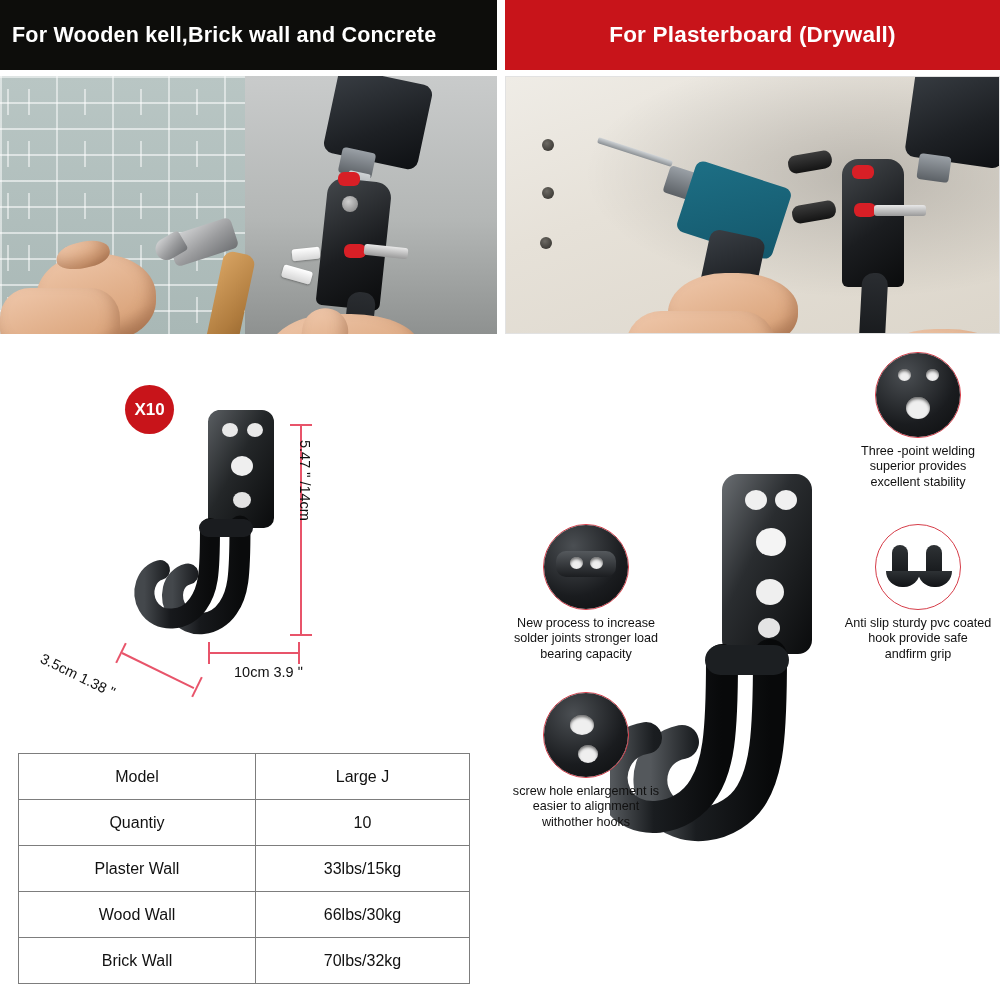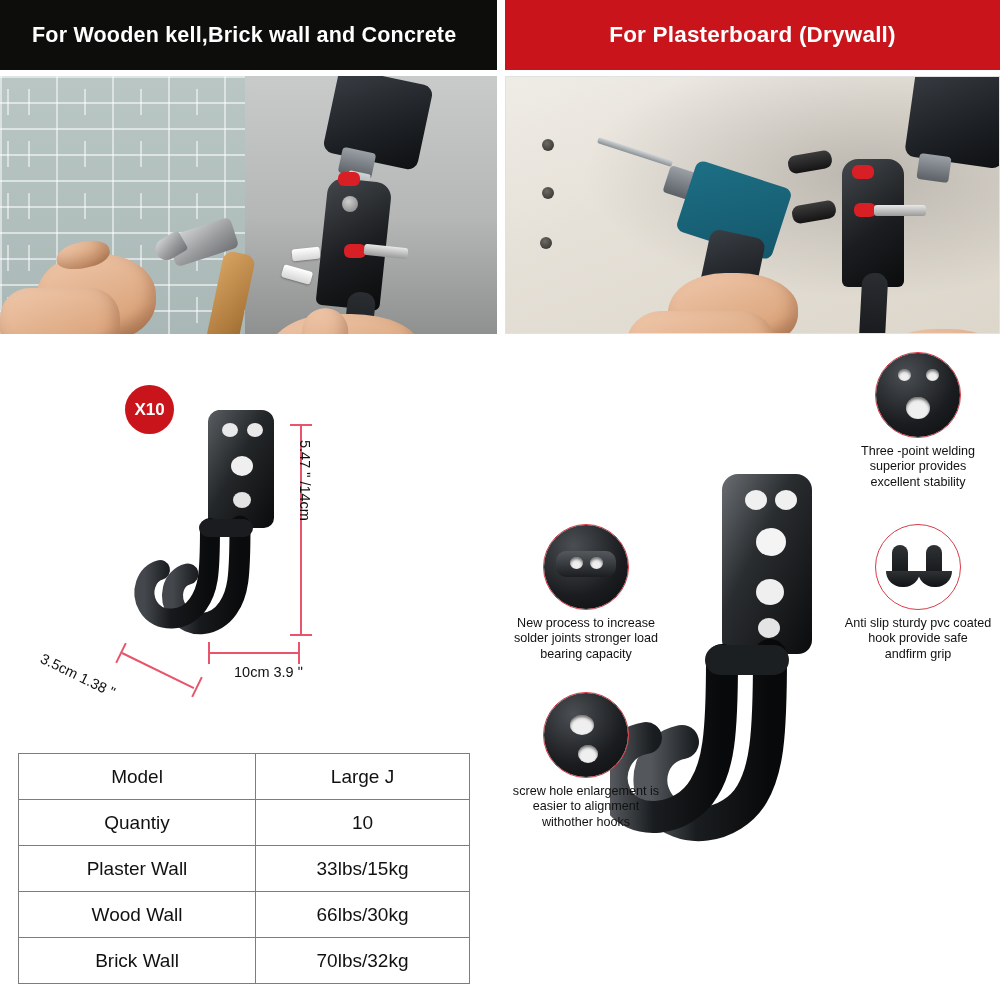--- a/index.html
+++ b/index.html
@@ -27,21 +27,21 @@
     top: 0;
     height: 70px;
     display: flex;
     align-items: center;
     box-sizing: border-box;
   }
   .banner-left {
     left: 0;
     width: 497px;
     background: #0d0d0b;
-    padding-left: 32px;
+    padding-left: 12px;
   }
   .banner-right {
     left: 505px;
     width: 495px;
     background: #c8141a;
     justify-content: center;
   }
   .banner-text {
     color: #ffffff;
     font-size: 21.5px;
@@ -209,21 +209,21 @@
   
   .hook-svg { position: absolute; }
 
   
   .spec-table {
     position: absolute;
     left: 18px;
     top: 753px;
     width: 452px;
     border-collapse: collapse;
-    font-size: 19px;
+    font-size: 16px;
   }
   .spec-table td {
     border: 1px solid #7d7d7d;
     height: 45px;
     text-align: center;
     padding: 0 6px;
     color: #111;
   }
   .spec-table td.k { width: 224px; }
 

